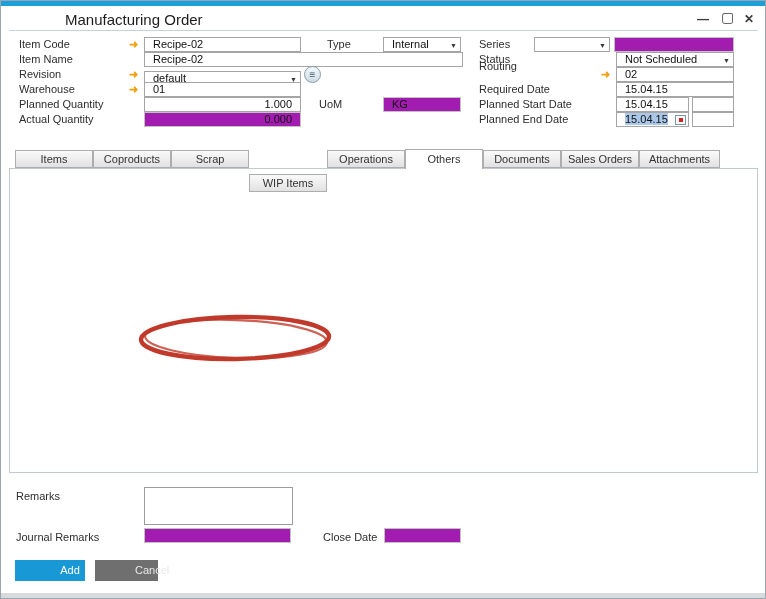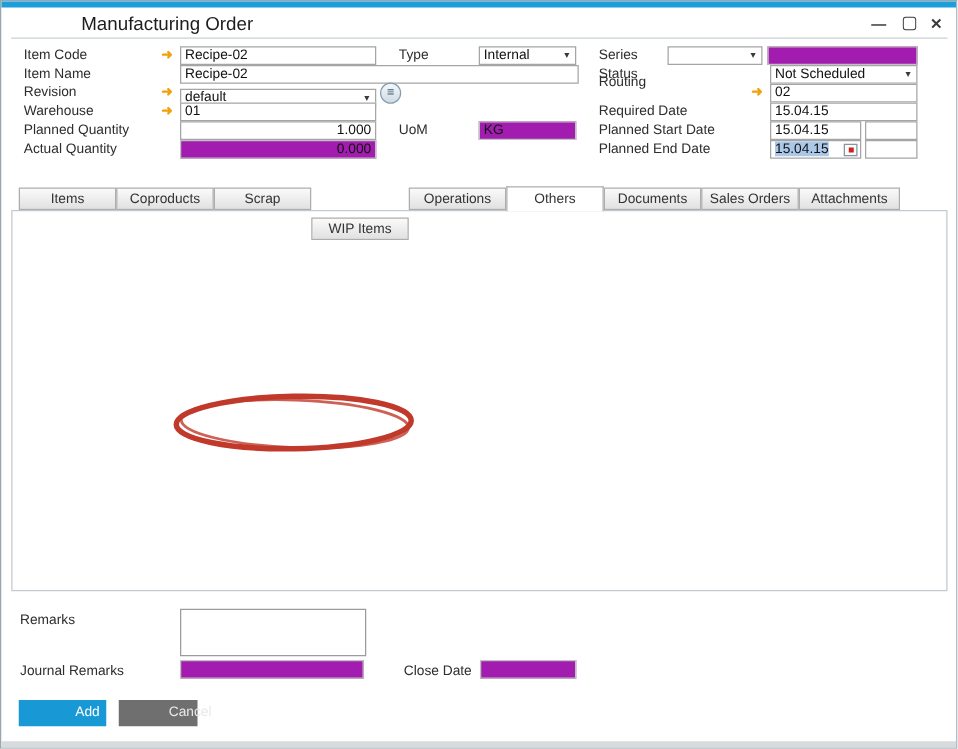--- a/index.html
+++ b/index.html
@@ -9,21 +9,21 @@
     border:1px solid #99a6ae; overflow:hidden;
     font-family:"Liberation Sans", sans-serif;
   }
   .topstrip { position:absolute; left:0; top:0; width:100%; height:5px; }
   .bottomstrip { position:absolute; left:0; bottom:0; width:100%; height:5px; background:#d8dbdd; }
   .title { position:absolute; left:16px; top:10px; font-size:15px; color:#1d1d1d;margin-left:48px; }
   .winctl { position:absolute; top:11px; font-size:12px; color:#3a3a3a; cursor:default; line-height:14px; }
   .hline { position:absolute; height:1px; background:#c9d2d8; }
   .lbl { position:absolute; font-size:11px; color:#2d2d2d; white-space:nowrap; line-height:13px; }
   .fld { position:absolute; background:#fff; border:1px solid #a5a5a5; font-size:11px;
-         line-height:13px; padding:0 3px; color:#101010; white-space:nowrap; overflow:hidden; }
+         line-height:13px; padding:0 8px; color:#101010; white-space:nowrap; overflow:hidden; }
   .gray { background:#a21caf; border-color:#c1c1c1; }
   .num { text-align:right; }
   .dd { padding-right:14px; }
   .caret { position:absolute; right:3px; top:50%; transform:translateY(-50%); font-size:7px; color:#3a3a3a; line-height:1; }
   .arrow { position:absolute; font-size:11px; color:#f0a20c; font-weight:bold; line-height:13px; }
   .tab { position:absolute; top:149px; height:18px; background:linear-gradient(#fafafa,#e1e1e1);
          border:1px solid #adadad; font-size:11px; color:#333; text-align:center; line-height:16px; z-index:2; cursor:pointer; }
   .tab.active { top:148px; height:20px; background:#fff; border-bottom:none; z-index:4; line-height:19px; }
   .frame { position:absolute; left:8px; top:167px; width:749px; height:305px; border:1px solid #c2cad0; background:#fff; z-index:1; }
   .panel { position:absolute; border:1px solid #c9c9c9; background:#fff; }
@@ -45,21 +45,21 @@
 
   <div class="title">Manufacturing Order</div>
   <div class="winctl" style="left:696px; font-weight:bold;">—</div>
   <div class="winctl" style="left:720px; font-size:14px; top:9px;">▢</div>
   <div class="winctl" style="left:743px; font-weight:bold;">✕</div>
   <div class="hline" style="left:8px; top:29px; width:749px;"></div>
 
   <div class="lbl" style="left:18px; top:37px;">Item Code</div>
   <div class="arrow" style="left:128px; top:37px;">➜</div>
   <div class="fld" style="left:143px; top:36px; width:157px; height:15px;">Recipe-02</div>
-  <div class="lbl" style="left:318px; top:37px;">Type</div>
+  <div class="lbl" style="left:326px; top:37px;">Type</div>
   <div class="fld dd" style="left:382px; top:36px; width:78px; height:15px;">
     <span>Internal</span>
     <span class="caret">▼</span>
   </div>
   <div class="lbl" style="left:478px; top:37px;">Series</div>
   <div class="fld dd" style="left:533px; top:36px; width:76px; height:15px;">
     <span></span>
     <span class="caret">▼</span>
   </div>
   <div class="fld gray" style="left:613px; top:36px; width:120px; height:15px;"></div>

